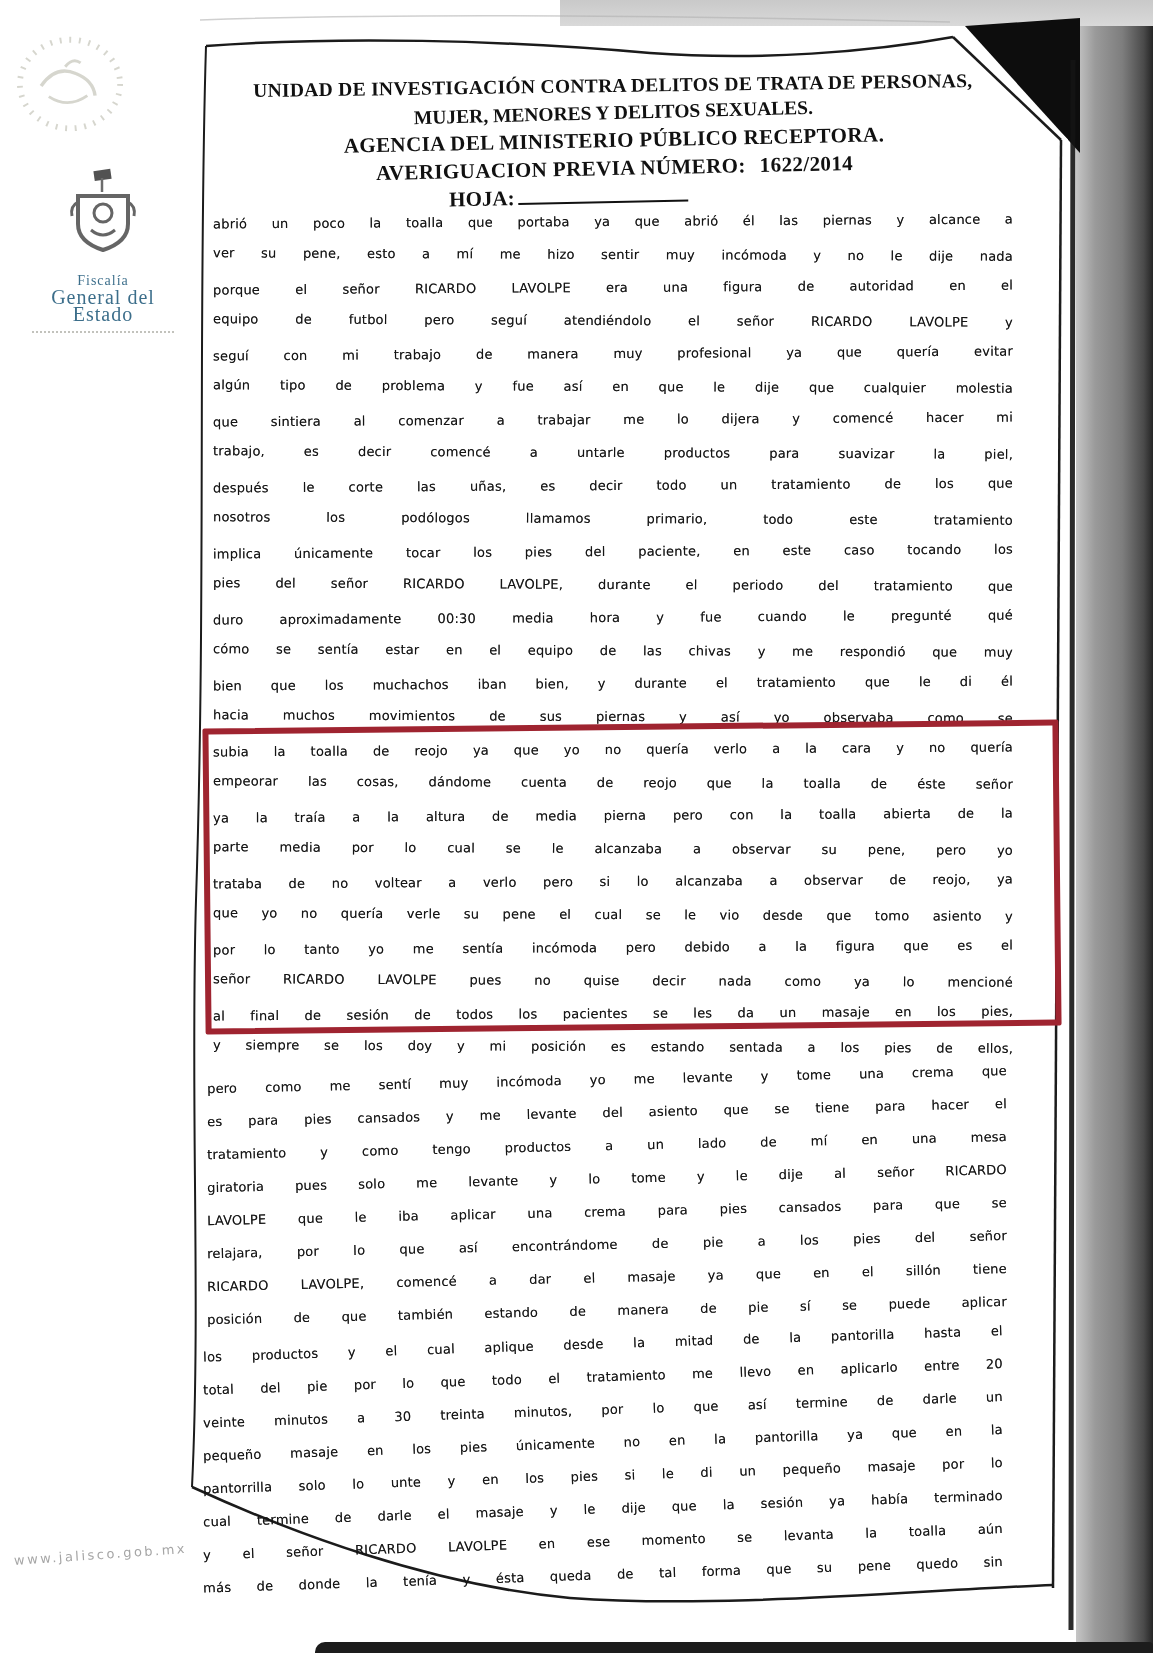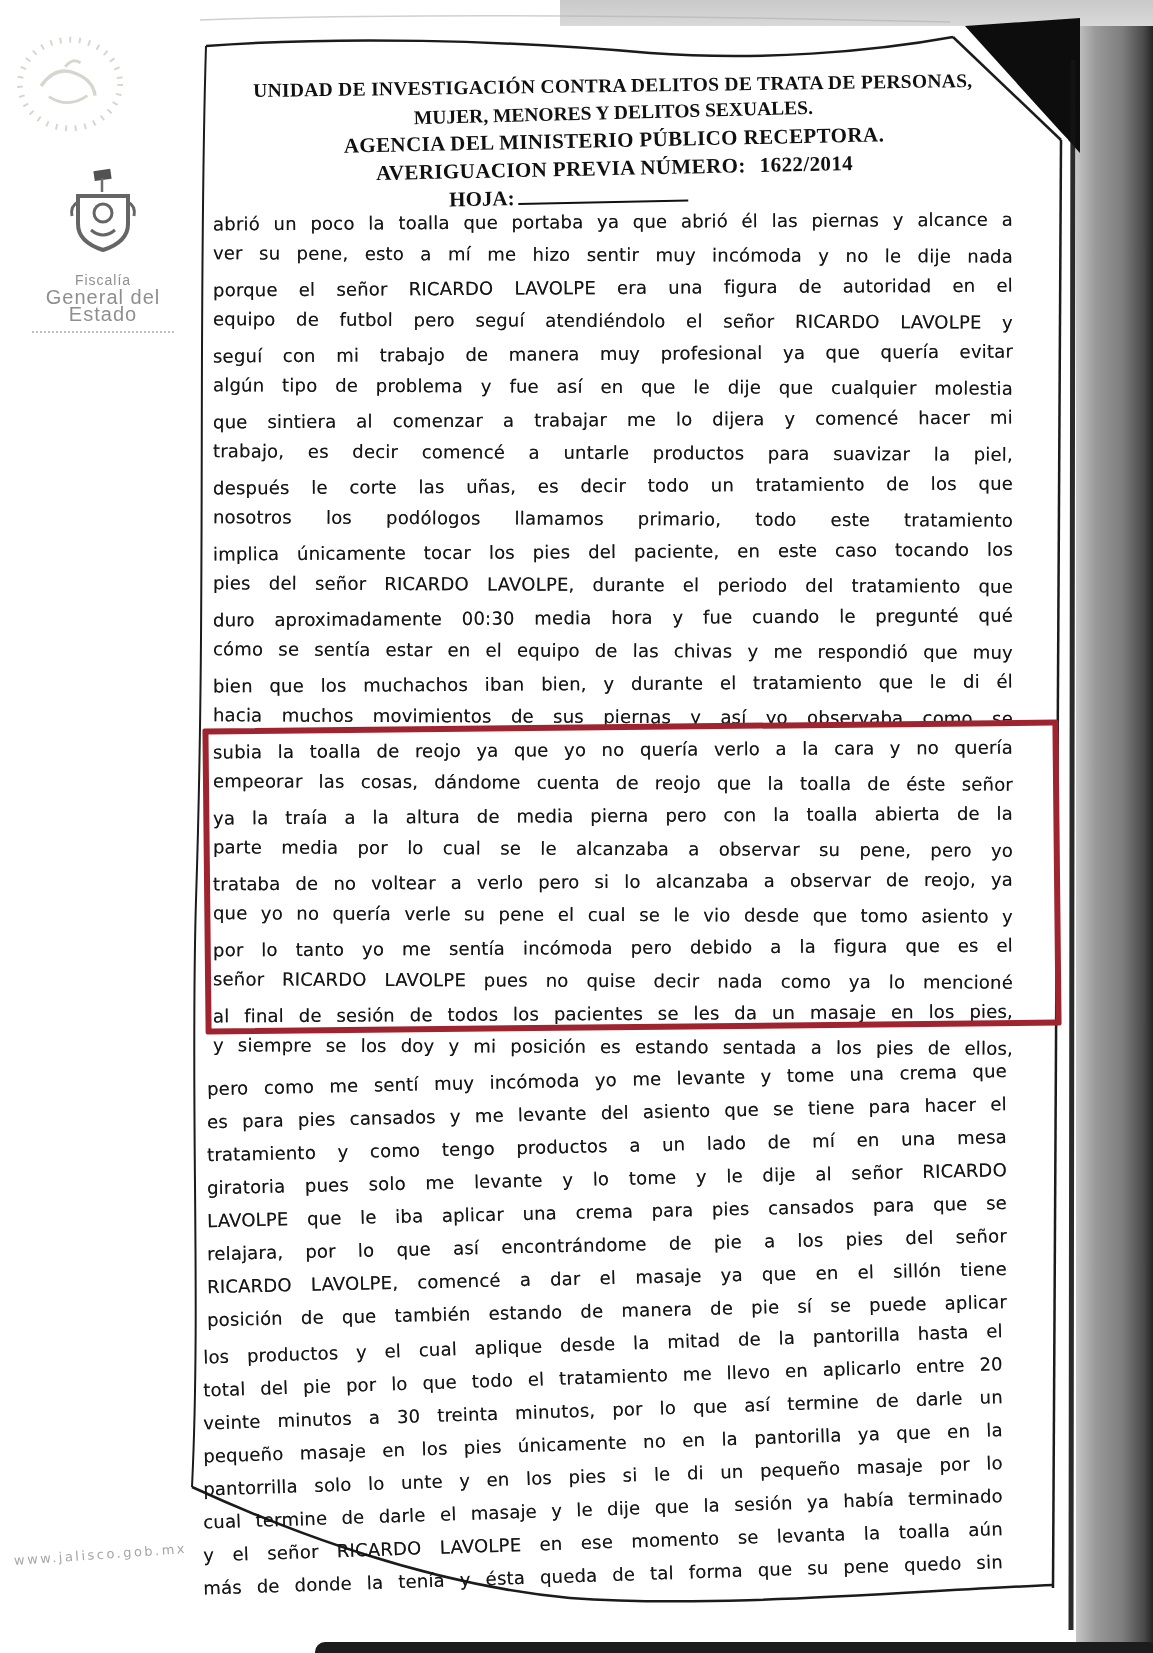--- a/index.html
+++ b/index.html
@@ -28,21 +28,21 @@
   .sheet{
     position:absolute;left:196px;top:26px;width:872px;height:1578px;z-index:3;
     background:#ffffff;
     clip-path:polygon(0% 0%,86.7% 0%,100% 7.2%,100% 100%,0% 100%);
   }
   svg.outline{position:absolute;left:0;top:0;z-index:4;pointer-events:none;}
   
   .seal{position:absolute;left:12px;top:33px;z-index:5;opacity:.35;}
   .fiscalia{position:absolute;left:28px;top:168px;width:150px;z-index:5;text-align:center;}
   .fiscalia .lbl{
-    font-family:Liberation Sans, sans-serif;color:#737373;line-height:17px;
+    font-family:Liberation Serif, serif;color:#0c4a6e;line-height:17px;
     letter-spacing:1px;opacity:.8;
   }
   .fiscalia .lbl1{font-size:14px;}
   .fiscalia .lbl2{font-size:20px;}
   .fiscalia .fineline{
     margin:8px auto 0 auto;width:142px;border-top:2px dotted #9b9b90;opacity:.6;
   }
   .site-url{
     position:absolute;left:14px;top:1553px;z-index:5;
     font-size:13px;letter-spacing:2.5px;color:#8f8f8f;opacity:.8;
@@ -60,21 +60,21 @@
   .hdr .h4{font-size:21px;line-height:28px;letter-spacing:.4px;}
   .hdr .h4 .num{margin-left:14px;}
   .hdr .h5{font-size:21px;line-height:28px;padding-left:235px;text-align:left;}
   .hoja-underline{
     display:inline-block;width:170px;border-bottom:2px solid #111;
     height:16px;margin-left:4px;
   }
   
   .bodytxt{
     position:absolute;left:213px;top:205px;width:800px;z-index:6;
-    color:#151515;font-size:18px;letter-spacing:.2px;
+    color:#151515;font-size:13px;letter-spacing:.2px;
     text-shadow:0 0 .5px rgba(0,0,0,.55);
   }
   .bl{
     height:33px;line-height:33px;white-space:nowrap;overflow:visible;
     text-align:justify;text-align-last:justify;transform-origin:center center;
   }
   .bl:nth-child(odd){transform:rotate(-.35deg);}
   .bl:nth-child(even){transform:rotate(.25deg);}
   .bl:nth-child(n+27){transform:rotate(-1.3deg) translateX(-6px);}
   .bl:nth-child(n+35){transform:rotate(-1.9deg) translateX(-10px);}

